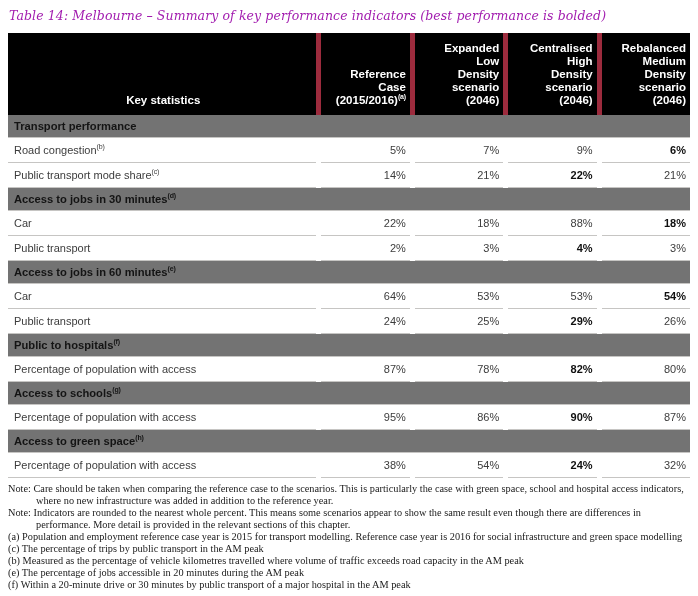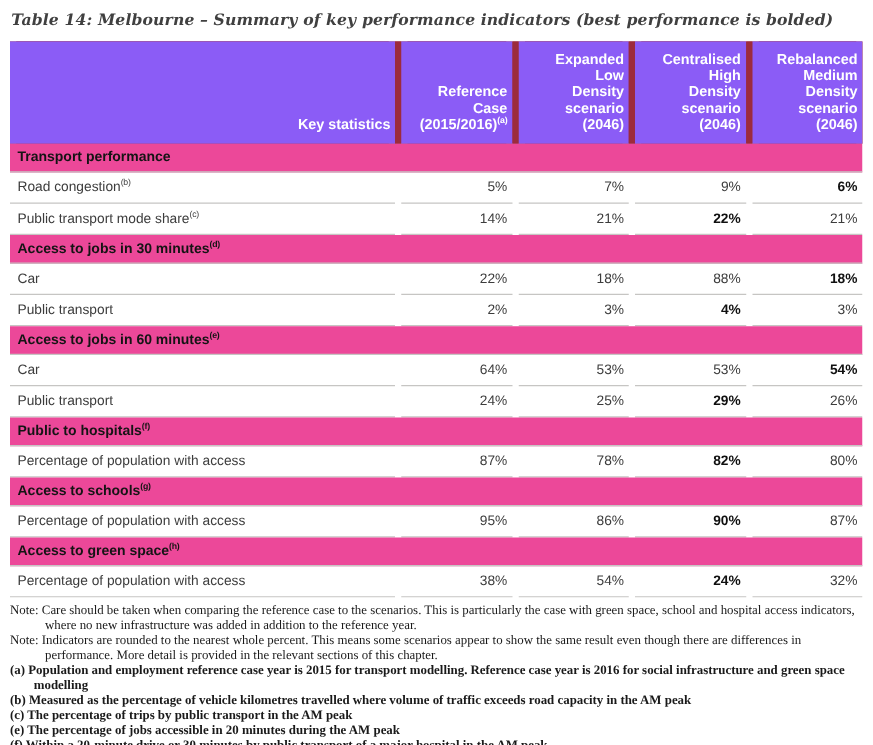--- a/index.html
+++ b/index.html
@@ -7,58 +7,58 @@
   body {
     background: #ffffff;
     font-family: "Liberation Sans", sans-serif;
     -webkit-font-smoothing: antialiased;
   }
   .page { padding: 6px 8px 0 8px; }
 
   .table-title {
     font-family: "DejaVu Serif", serif;
     font-style: italic;
-    font-weight: 700;
+    font-weight: 400;
     font-size: 12.5px;
-    color: #404040;
+    color: #a21caf;
     margin: 2px 0 10px 1px;
     letter-spacing: 0.1px;
   }
 
   .table-wrap { overflow: hidden; }
   table.kpi {
     border-collapse: separate;
     border-spacing: 5px 0;
     table-layout: fixed;
     width: calc(100% + 10px);
     margin-left: -5px;
   }
   col.c-label { width: 46.6%; }
   col.c-val   { width: 13.35%; }
 
   thead th {
-    background: #8b5cf6;
+    background: #000000;
     color: #ffffff;
     font-weight: bold;
     font-size: 11.5px;
     line-height: 13px;
     vertical-align: bottom;
     padding: 9px 4px 8px 4px;
     box-shadow: -5px 0 0 #9c2b3d, 5px 0 0 #9c2b3d;
   }
-  th.lblh { text-align: right; padding-left: 6px; }
+  th.lblh { text-align: center; padding-left: 6px; }
   th.vh   { text-align: right; white-space: pre-line; }
 
   tbody td {
     border-bottom: 1px solid #c6c5c3;
     font-size: 11px;
     line-height: 12px;
   }
   tr.section td {
-    background: #ec4899;
+    background: #737373;
     font-weight: bold;
     color: #141414;
     padding: 5px 4px 5px 6px;
     font-size: 11.2px;
   }
   td.lbl {
     text-align: left;
     color: #3c3c3c;
     padding: 6px 4px 6px 6px;
   }
@@ -78,21 +78,21 @@
   thead sup.fn { color: #ffffff; }
 
   .notes {
     margin-top: 5px;
     font-family: "Liberation Serif", serif;
     font-size: 10.3px;
     line-height: 12px;
     color: #1a1a1a;
   }
   .note  { padding-left: 28px; text-indent: -28px; }
-  .fnote { padding-left: 19px; text-indent: -19px; font-weight: bold; }
+  .fnote { padding-left: 19px; text-indent: -19px; }
 </style>
 </head>
 <body>
 
 <div class="page">
 
   <div class="table-title">Table 14: Melbourne – Summary of key performance indicators (best performance is bolded)</div>
 
   <div class="table-wrap">
     <table class="kpi">
@@ -209,20 +209,20 @@
         </tr>
 
       </tbody>
     </table>
   </div>
 
   <div class="notes">
     <div class="note">Note: Care should be taken when comparing the reference case to the scenarios. This is particularly the case with green space, school and hospital access indicators, where no new infrastructure was added in addition to the reference year.</div>
     <div class="note">Note: Indicators are rounded to the nearest whole percent. This means some scenarios appear to show the same result even though there are differences in performance. More detail is provided in the relevant sections of this chapter.</div>
     <div class="fnote">(a) Population and employment reference case year is 2015 for transport modelling. Reference case year is 2016 for social infrastructure and green space modelling</div>
+    <div class="fnote">(c) The percentage of trips by public transport in the AM peak</div>
     <div class="fnote">(b) Measured as the percentage of vehicle kilometres travelled where volume of traffic exceeds road capacity in the AM peak</div>
-    <div class="fnote">(c) The percentage of trips by public transport in the AM peak</div>
     <div class="fnote">(e) The percentage of jobs accessible in 20 minutes during the AM peak</div>
     <div class="fnote">(f) Within a 20-minute drive or 30 minutes by public transport of a major hospital in the AM peak</div>
 
   </div>
 
 </div>
 
 </body></html>

